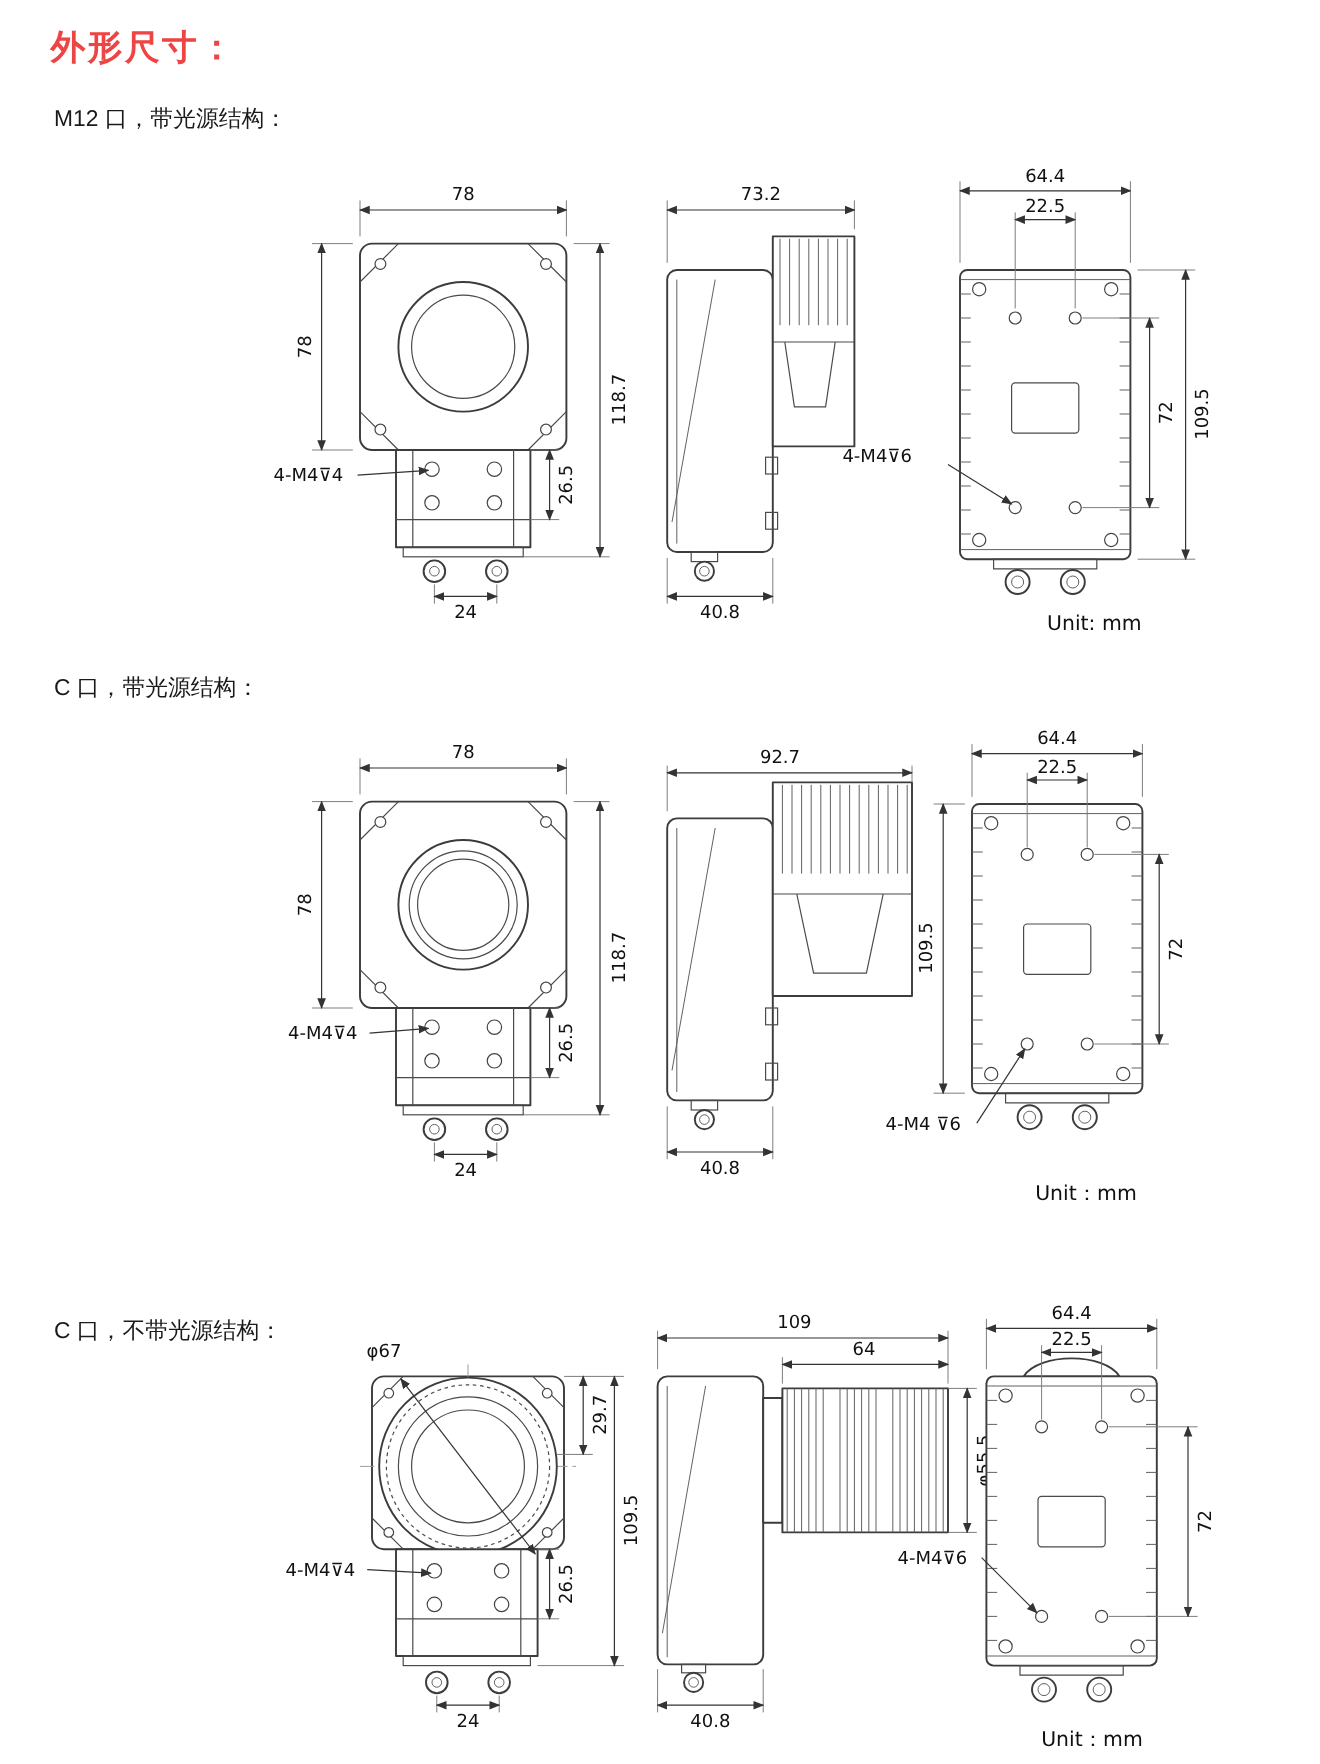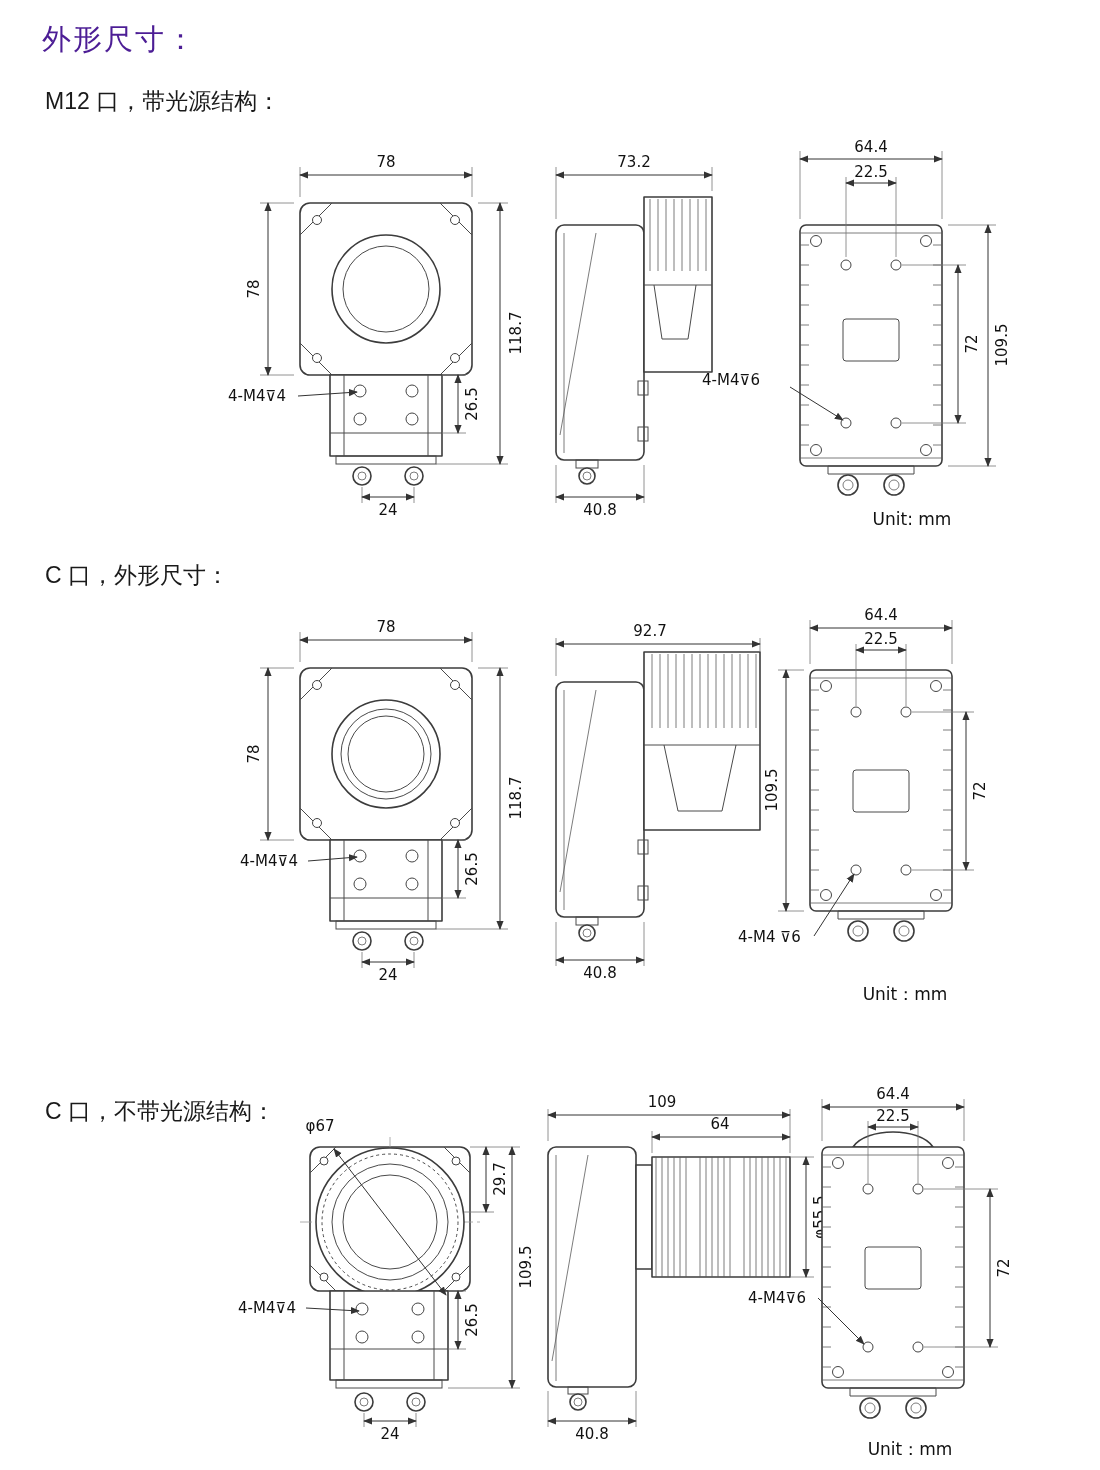--- a/index.html
+++ b/index.html
@@ -1,22 +1,22 @@
 <!DOCTYPE html>
 <html><head>
 <meta charset="utf-8">
 <style>
   *{margin:0;padding:0;box-sizing:border-box}
   html,body{background:#fff}
   body{width:1100px;height:1470px;position:relative;overflow:hidden;
        font-family:"Liberation Sans","DejaVu Sans",sans-serif}
   .page{position:absolute;inset:0;background:#ffffff}
-  .title{position:absolute;left:42px;top:20px;font-size:29px;font-weight:normal;
-         color:#4c1d95;letter-spacing:2px}
-  .sec-label{position:absolute;left:45px;font-size:23px;color:#1a1a1a}
+  .title{position:absolute;left:42px;top:20px;font-size:29px;font-weight:bold;
+         color:#ef4444;letter-spacing:2px}
+  .sec-label{position:absolute;left:45px;font-size:19px;color:#1a1a1a}
   .drawing{position:absolute;left:0;width:1100px}
   svg text{font-family:"DejaVu Sans","Liberation Sans",sans-serif}
   .dimtext{font-size:15px;fill:#111}
   .unittext{font-size:17px;fill:#111}
   .outline{fill:#fff;stroke:#3c3c3c;stroke-width:1.6;stroke-linejoin:round}
   .thin{fill:none;stroke:#4a4a4a;stroke-width:1}
   .det{fill:none;stroke:#5a5a5a;stroke-width:.8}
   .dim{stroke:#333;stroke-width:1;fill:none}
   .ext{stroke:#777;stroke-width:.8;fill:none}
   .center{stroke:#999;stroke-width:.8;stroke-dasharray:12 4 3 4;fill:none}
@@ -31,21 +31,21 @@
   <svg width="0" height="0" style="position:absolute">
     <defs>
       <marker id="ar" viewBox="0 0 10 10" refX="9" refY="5" markerWidth="9" markerHeight="9" orient="auto-start-reverse">
         <path d="M0 1 L10 5 L0 9 z" fill="#333"></path>
       </marker>
     </defs>
   </svg>
 
   <div class="title">外形尺寸：</div>
   <div class="sec-label" style="top:86px">M12 口，带光源结构：</div>
-  <div class="sec-label" style="top:560px">C 口，外形尺寸：</div>
+  <div class="sec-label" style="top:560px">C 口，带光源结构：</div>
   <div class="sec-label" style="top:1096px">C 口，不带光源结构：</div>
 
   <svg class="drawing" style="top:135px" width="1100" height="410" viewBox="0 0 1100 410">
 
     <g>
       <rect class="outline" x="300" y="68" width="172" height="172" rx="10"></rect>
       <path class="thin" d="M300 100 L332 68 M440 68 L472 100 M300 208 L332 240 M440 240 L472 208"></path>
       <circle class="screw" cx="317" cy="85" r="4.5"></circle>
       <circle class="screw" cx="455" cy="85" r="4.5"></circle>
       <circle class="screw" cx="317" cy="223" r="4.5"></circle>

